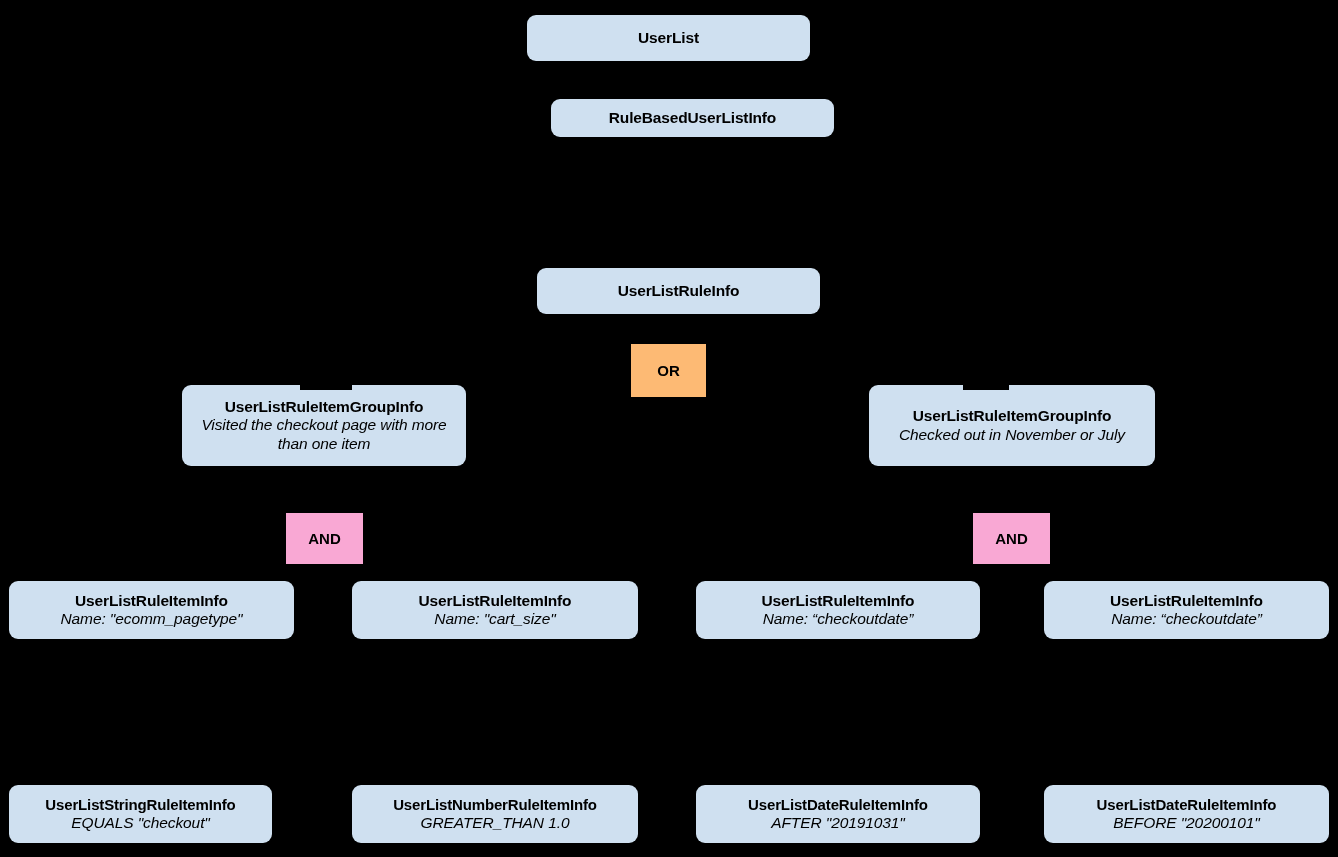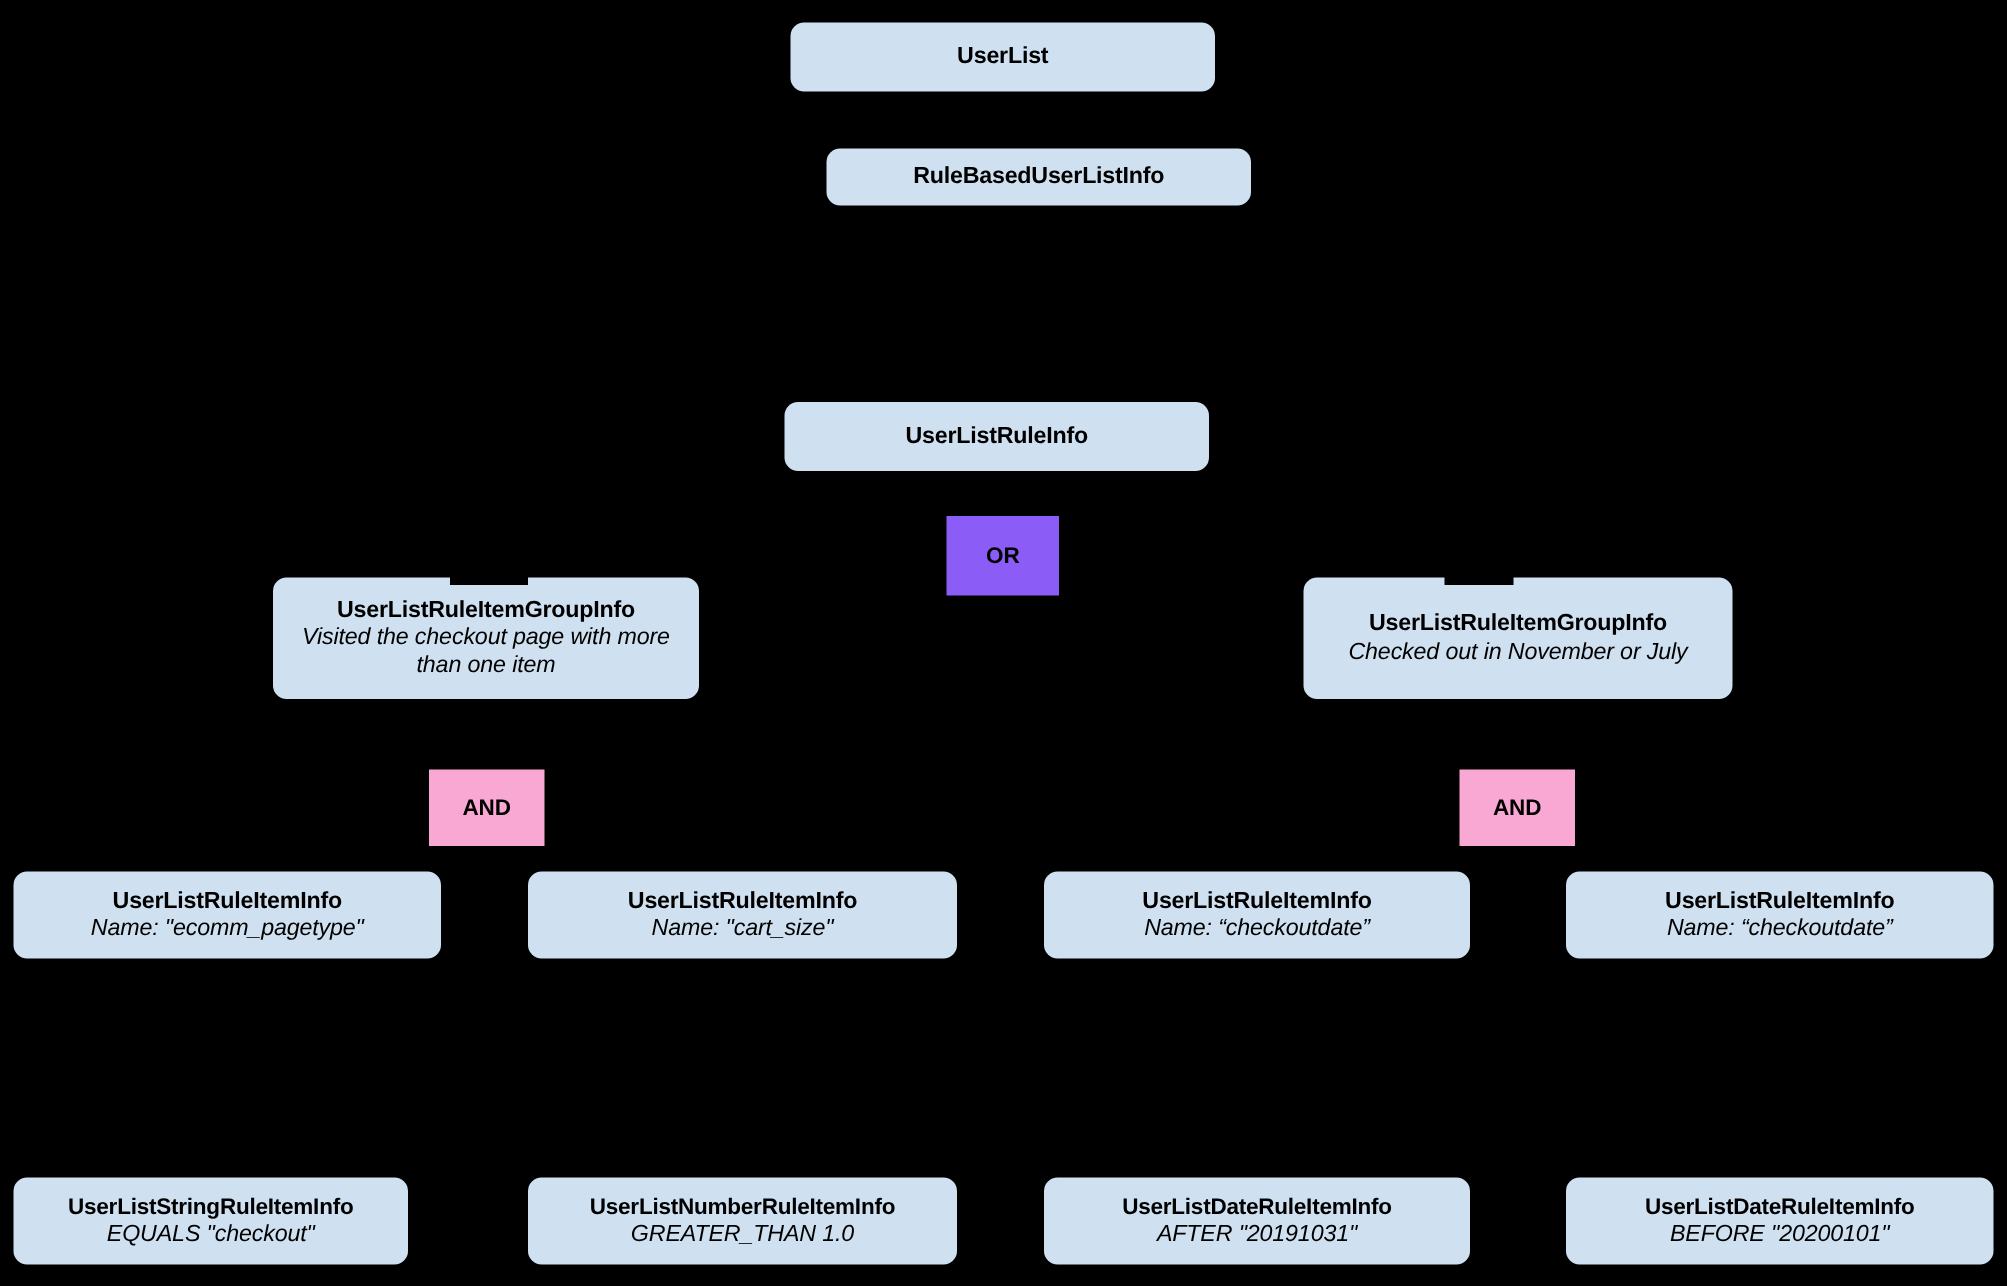--- a/index.html
+++ b/index.html
@@ -26,21 +26,21 @@
     color: #000000;
     line-height: 1.18;
   }
   .node.klass {
     background: #cfe0f0;
     border-radius: 9px;
   }
   .node.op {
     border-radius: 0;
   }
-  .node.op-or  { background: #8b5cf6; }
+  .node.op-or  { background: #fdba74; }
   .node.op-and { background: #f9a8d4; }
   .title {
     font-weight: bold;
     font-size: 15.5px;
     letter-spacing: -0.15px;
     white-space: nowrap;
   }
   .title.small { font-size: 15px; }
   .subtitle {
     font-style: italic;
@@ -64,21 +64,21 @@
 
   <div class="node klass" style="left:527px; top:15px; width:283px; height:46px;">
     <div class="title">UserList</div>
   </div>
 
   <div class="node klass" style="left:527px; top:99px; width:283px; height:38px;margin-left:24px;">
     <div class="title">RuleBasedUserListInfo</div>
   </div>
 
 
-  <div class="node klass" style="left:523px; top:268px; width:283px; height:46px;">
+  <div class="node klass" style="left:537px; top:268px; width:283px; height:46px;">
     <div class="title">UserListRuleInfo</div>
   </div>
 
   <div class="node op op-or" style="left:631px; top:344px; width:75px; height:53px;">
     <div class="oplabel">OR</div>
   </div>
 
   <div class="node klass" style="left:182px; top:385px; width:284px; height:81px;">
     <div class="title">UserListRuleItemGroupInfo</div>
     <div class="subtitle">Visited the checkout page with more than one item</div>

